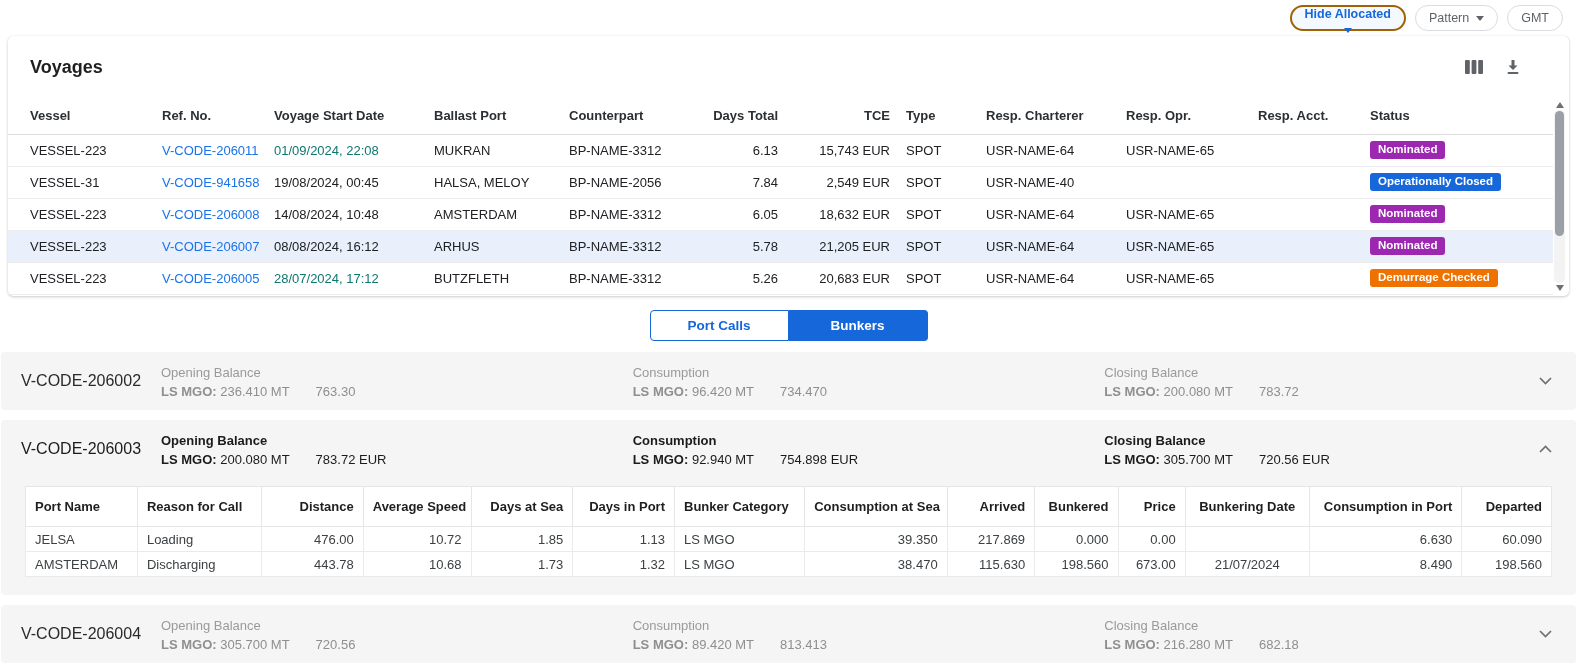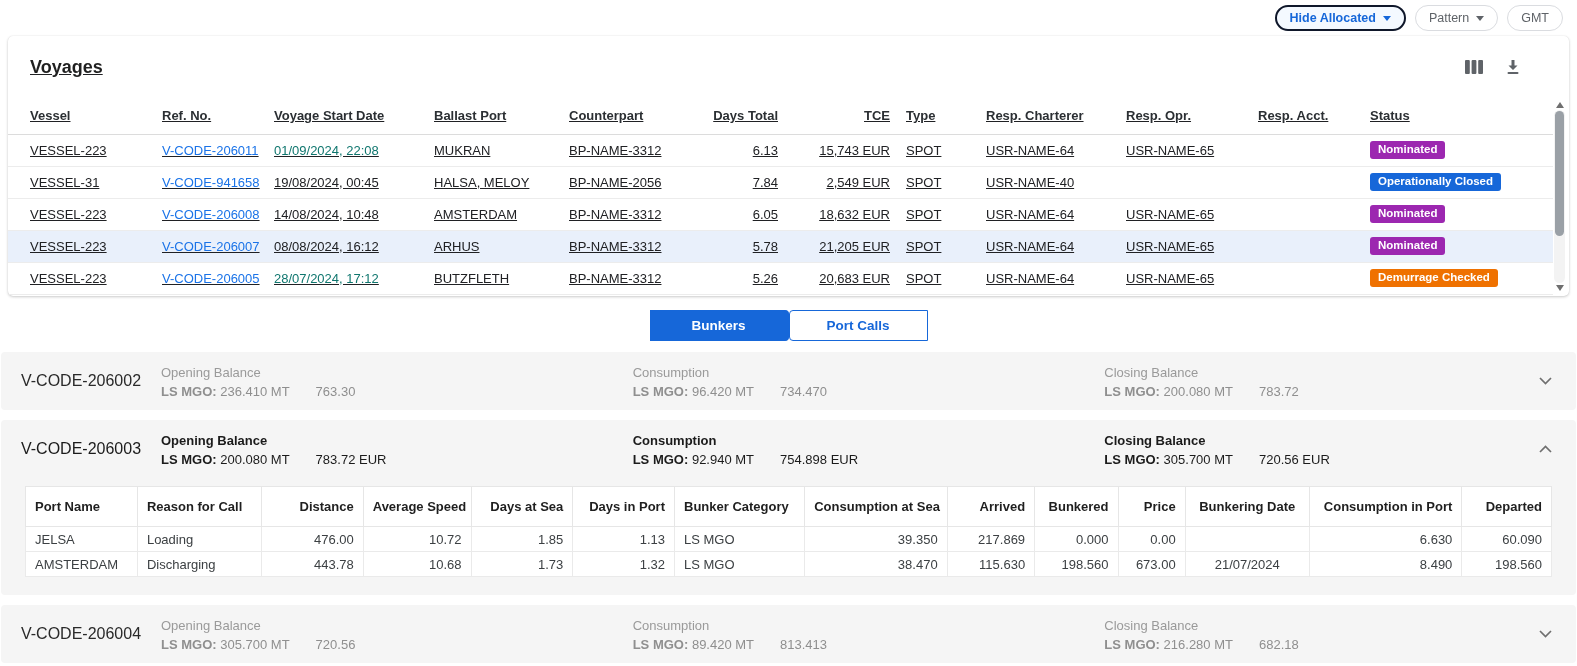--- a/index.html
+++ b/index.html
@@ -10,29 +10,28 @@
     font-family:"Liberation Sans", sans-serif;
   }
 
   
   .topbar { height:36px; display:flex; justify-content:flex-end; align-items:center; gap:9px; padding:0 14px; }
   .pill {
     height:26px; padding:0 13px; border-radius:14px; border:1px solid #dadce0;
     background:#fff; color:#5f6368; font-size:12.5px; display:inline-flex;
     align-items:center; gap:7px; cursor:pointer; font-family:inherit; white-space:nowrap;
   }
-  .pill-blue { border:2px solid #0f172a; color:#1667d9; font-weight:700; background:#f4f9ff; }
+  .pill-blue { border:2px solid #a16207; color:#1667d9; font-weight:700; background:#f4f9ff;flex-direction:column; }
   .caret { width:0; height:0; border-left:4px solid transparent; border-right:4px solid transparent; border-top:5px solid currentColor; }
 
   
   .card {
     position:relative; margin:0 8px; height:260px; background:#fff;
     border-radius:5px; box-shadow:0 1px 3px rgba(0,0,0,.2), 0 0 1px rgba(0,0,0,.12);
     overflow:hidden;
-    text-decoration:underline;
   }
   .card-head { height:62px; display:flex; align-items:center; padding:0 18px 0 22px; }
   .card-title { font-size:18px; font-weight:700; margin:0; color:#1f1f1f; }
   .head-icons { margin-left:auto; display:flex; gap:22px; margin-right:30px; align-items:center; }
   .hicon { cursor:pointer; display:inline-flex; }
 
   table.vtable { border-collapse:collapse; table-layout:fixed; width:1545px; font-size:13px; }
   .vtable th {
     height:36px; padding:0 8px; text-align:left; font-weight:700; color:#2b2f33;
     border-bottom:1px solid #dcdcdc; white-space:nowrap; overflow:hidden;
@@ -238,22 +237,22 @@
   <div class="vscroll">
     <div class="sarrow up"></div>
     <div class="strack">
       <div class="sthumb"></div>
     </div>
     <div class="sarrow down"></div>
   </div>
 </div>
 
 <div class="tabbar">
+  <button class="tab tab-left">Port Calls</button>
   <button class="tab tab-right">Bunkers</button>
-  <button class="tab tab-left">Port Calls</button>
 </div>
 
 <section class="acc">
   <div class="acc-head">
     <div class="acc-code">V-CODE-206002</div>
     <div class="acc-groups">
       <div class="group">
         <div class="g-label">Opening Balance</div>
         <div class="g-value"><b>LS MGO:</b> <span>236.410 MT</span><span class="amt">763.30</span></div>
       </div>

